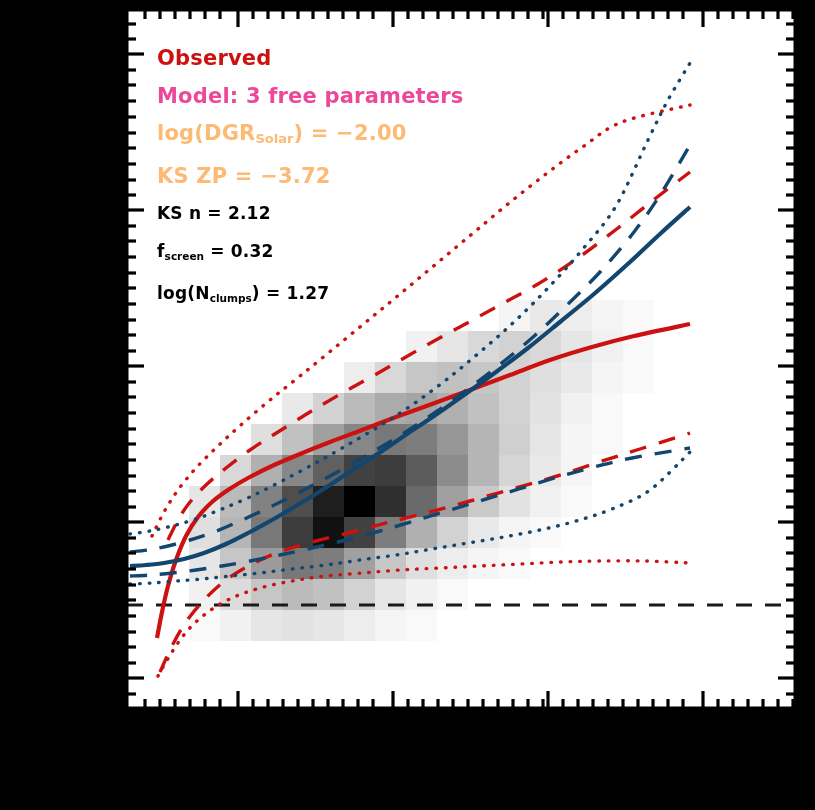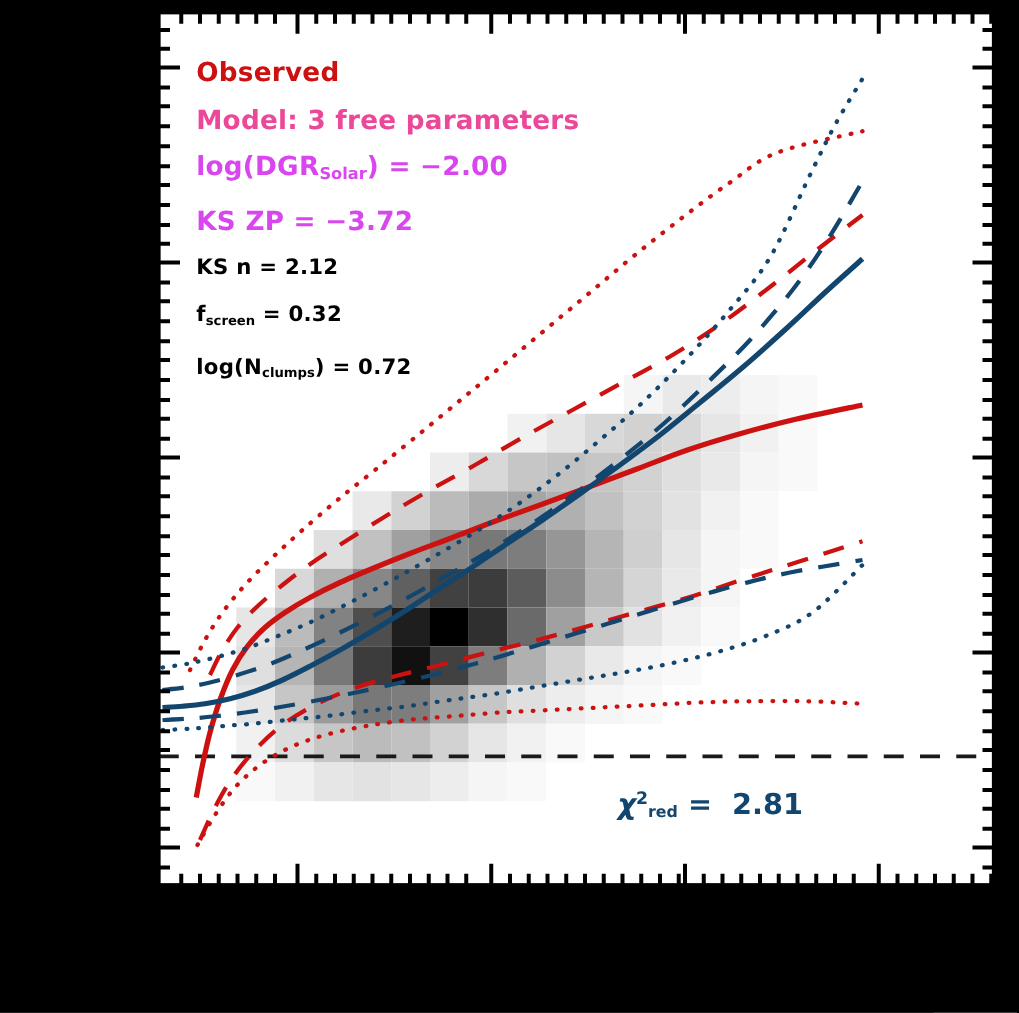--- a/index.html
+++ b/index.html
@@ -6,21 +6,21 @@
   body{width:815px;height:810px;overflow:hidden;
        font-family:"DejaVu Sans","Liberation Sans",sans-serif;}
   #stage{position:relative;width:747px;height:810px;background:#000;}
   #plotbox{position:absolute;left:127px;top:10px;width:668px;height:698px;
            background:#ffffff;box-sizing:border-box;}
   #svgroot{position:absolute;left:0;top:0;width:815px;height:810px;}
   .legend{position:absolute;left:157px;top:40px;width:420px;}
   .legend div{line-height:37.5px;white-space:nowrap;letter-spacing:.2px;}
   .l-obs{color:#cc1111;font-size:21px;font-weight:bold;}
   .l-mod{color:#ec4899;font-size:21px;font-weight:bold;}
-  .l-fix{color:#d946ef;font-size:21px;font-weight:bold;}
+  .l-fix{color:#fdba74;font-size:21px;font-weight:bold;}
   .l-free{color:#000000;font-size:17px;font-weight:bold;}
   sub{font-size:.62em;font-weight:bold;vertical-align:-.25em;letter-spacing:0;}
   .chisq{position:absolute;left:494px;top:631px;color:#12466f;
          font-size:23px;font-weight:bold;font-style:italic;}
   .chisq .nm{font-style:normal;}
   .chisq sup{font-size:.6em;font-style:normal;vertical-align:.55em;}
   .chisq sub{font-size:.55em;font-style:normal;vertical-align:-.22em;}
 </style>
 </head>
 <body>
@@ -344,20 +344,17 @@
       </g>
   </svg>
 
   <div class="legend">
     <div class="l-obs">Observed</div>
     <div class="l-mod">Model: 3 free parameters</div>
     <div class="l-fix"><span>log(DGR<sub>Solar</sub><span>) = −2.00</span></span></div>
     <div class="l-fix"><span>KS ZP = −3.72</span></div>
     <div class="l-free"><span>KS n = 2.12</span></div>
     <div class="l-free"><span>f<sub>screen</sub><span> = 0.32</span></span></div>
-    <div class="l-free"><span>log(N<sub>clumps</sub><span>) = 0.72</span></span></div>
+    <div class="l-free"><span>log(N<sub>clumps</sub><span>) = 1.27</span></span></div>
   </div>
 
-  <div class="chisq">
-    <span>χ</span><sup>2</sup><sub>red</sub><span class="nm">&nbsp;</span><span class="nm">=</span><span class="nm">&nbsp;&nbsp;</span><span class="nm">2.81</span>
-  </div>
 
 </div>
 
 </body></html>

